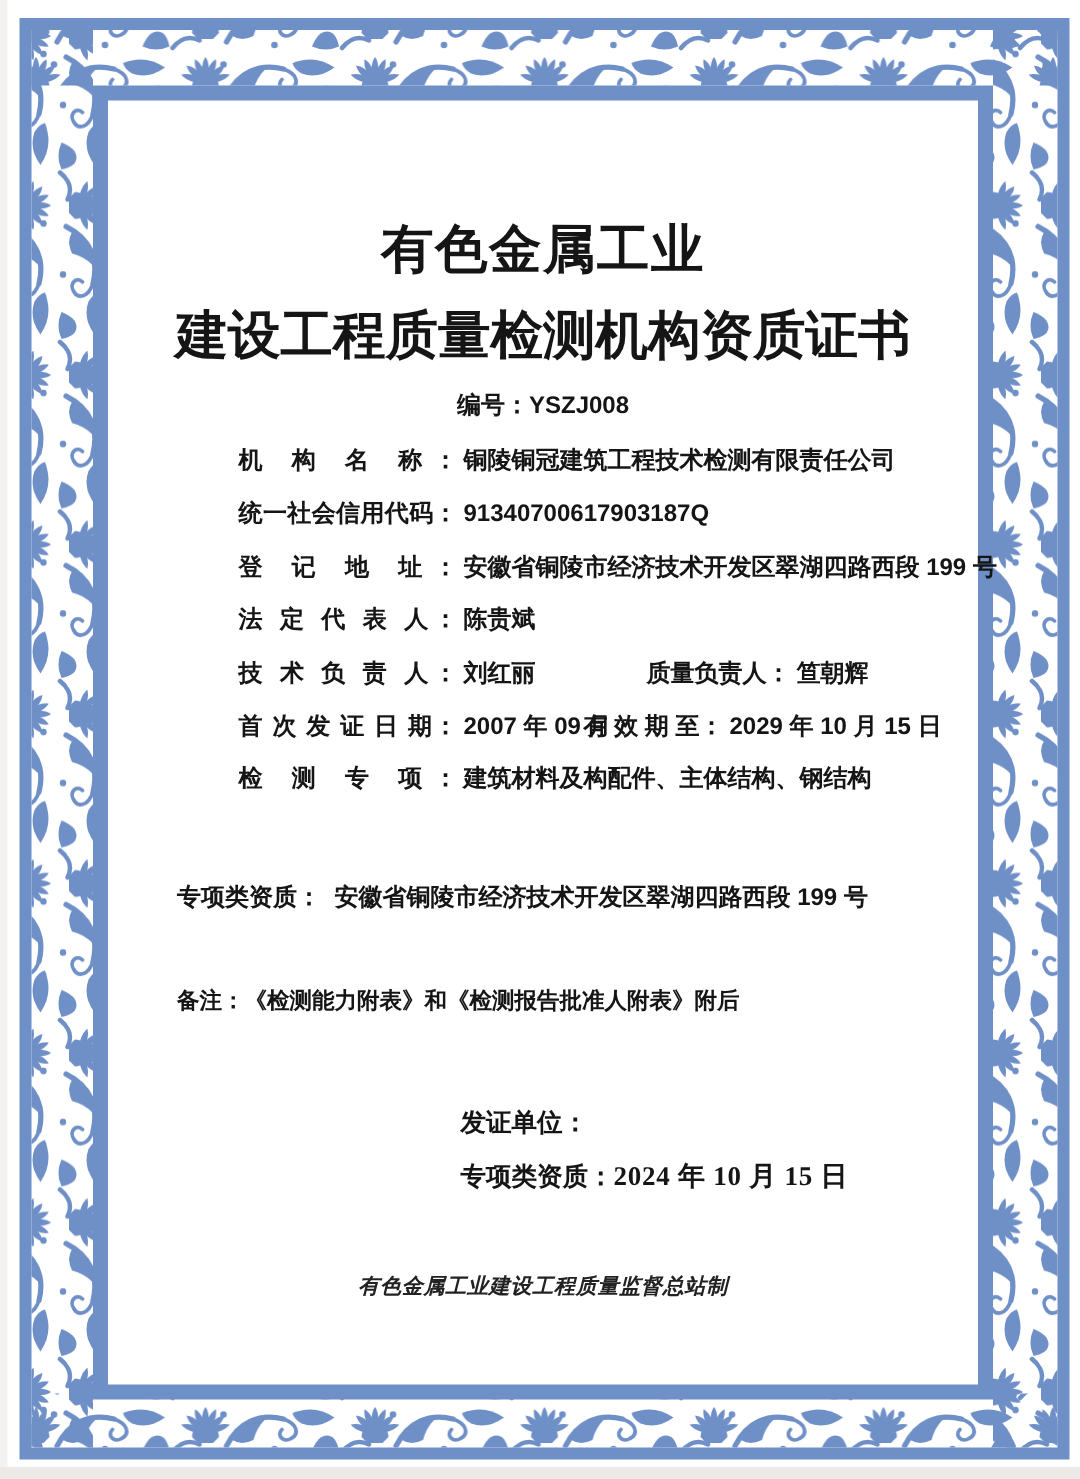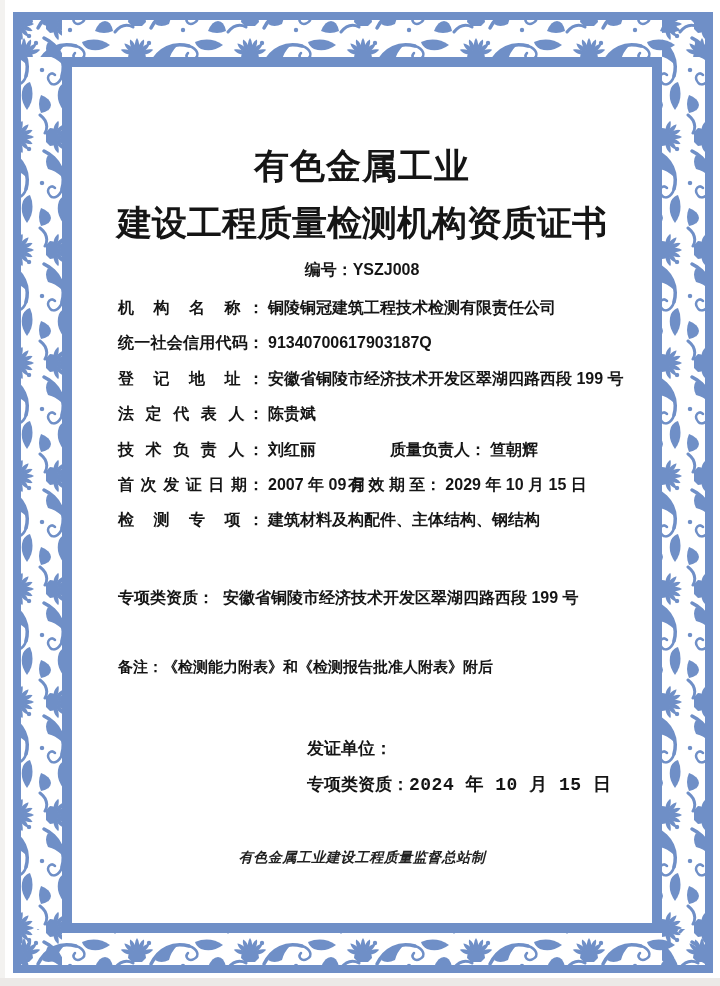--- a/index.html
+++ b/index.html
@@ -16,33 +16,33 @@
   
   .title1{position:absolute;top:143px;left:0;width:724px;text-align:center;
           font-size:35px;font-weight:bold;letter-spacing:1px;white-space:nowrap;}
   .title2{position:absolute;top:200px;left:0;width:724px;text-align:center;
           font-size:35px;font-weight:bold;white-space:nowrap;}
   .serial{position:absolute;top:260px;left:0;width:724px;text-align:center;
           font-size:16px;font-weight:bold;}
   
   .fields{position:absolute;left:118px;top:297px;width:540px;}
   .frow{position:relative;height:35.4px;font-size:16px;font-weight:bold;
-        line-height:22px;white-space:nowrap;}
+        line-height:22px;white-space:nowrap;margin-left:41px;}
   .flabel{display:inline-block;width:146px;text-align:justify;text-align-last:justify;
           vertical-align:top;}
   .fvalue{margin-left:4px;}
   .pair2{position:absolute;left:272px;top:0;}
   .pair2-date{position:absolute;left:230px;top:0;}
   .plabel{margin-right:4px;}
   .site-row{position:absolute;left:118px;top:588px;font-size:16px;font-weight:bold;white-space:nowrap;}
   .site-row .fvalue{margin-left:9px;}
   .note-row{position:absolute;left:118px;top:658px;font-size:15px;font-weight:bold;white-space:nowrap;}
   .issuer-row{position:absolute;left:307px;top:737px;font-size:17px;font-weight:bold;}
   .date-row{position:absolute;left:307px;top:772px;font-size:17px;font-weight:bold;white-space:nowrap;}
-  .date-serif{font-family:Liberation Mono, monospace;font-weight:600;font-size:18px;letter-spacing:0.5px;}
+  .date-serif{font-family:Liberation Serif, serif;font-weight:600;font-size:18px;letter-spacing:0.5px;}
   .footer{position:absolute;top:849px;left:0;width:724px;text-align:center;
           font-family:"Liberation Serif",serif;font-style:italic;font-weight:bold;
           font-size:14px;letter-spacing:0.5px;color:#222;}
 </style>
 </head>
 <body>
 
 <div class="page">
 
   <div class="edge-left"></div>

